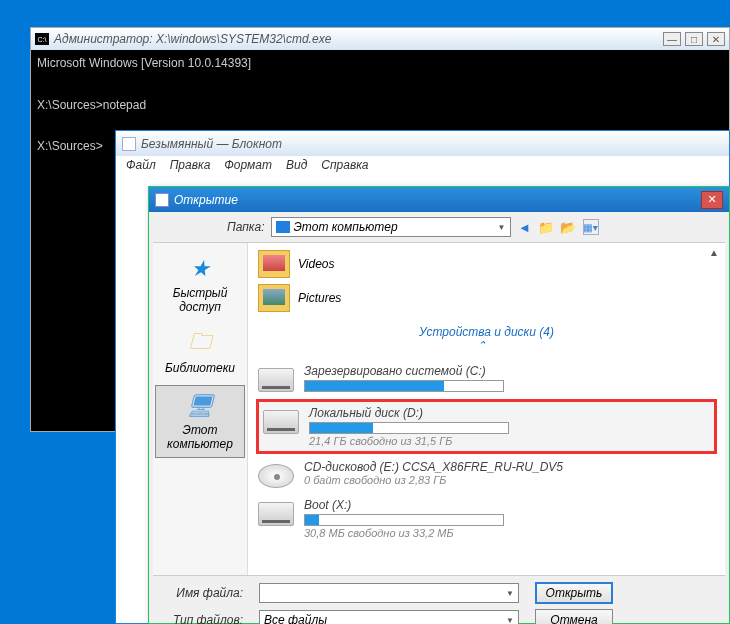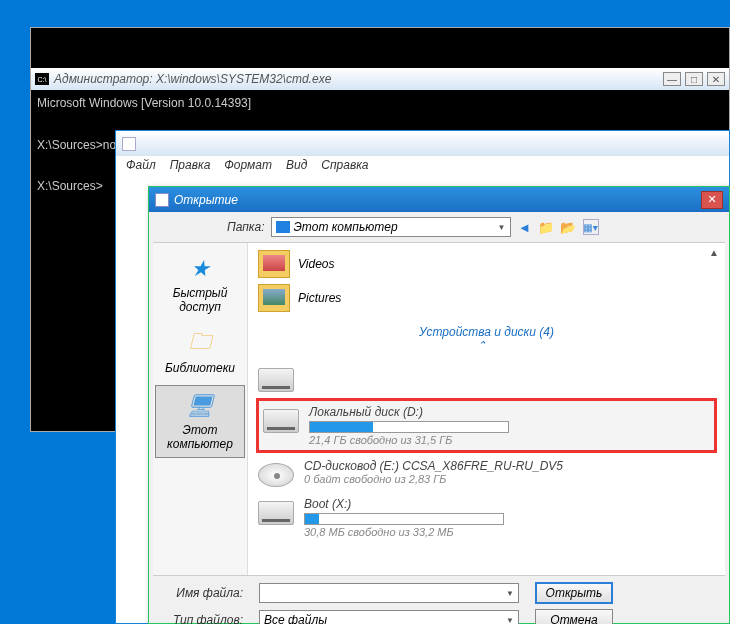--- a/index.html
+++ b/index.html
@@ -1,19 +1,19 @@
 <!DOCTYPE html>
 <html><head>
 <meta charset="utf-8">
 <style>
 * { margin: 0; padding: 0; box-sizing: border-box; font-family: Tahoma, Verdana, sans-serif; font-size: 12px; }
 body { background: #0078d7; width: 730px; height: 624px; overflow: hidden; position: relative; }
 
 .cmd-window { position: absolute; top: 27px; left: 30px; width: 700px; height: 405px; background: #000; border: 1px solid #aaa; }
-.cmd-titlebar { height: 22px; background: linear-gradient(#fff, #d6e5f5); display: flex; align-items: center; padding: 0 4px; font-size: 11px; color: #555; margin-top: 40px; }
+.cmd-titlebar { height: 22px; background: linear-gradient(#fff, #d6e5f5); display: flex; align-items: center; padding: 0 4px; font-size: 11px; color: #555; }
 .cmd-icon { width: 14px; height: 12px; background: #000; margin-right: 5px; font-size: 7px; color:#fff; display:flex; align-items:center; justify-content:center;}
 .cmd-title { flex: 1; font-style: italic; }
 .cmd-btns { display: flex; gap: 4px; }
 .cmd-btn { width: 18px; height: 14px; border: 1px solid #888; background: #eee; display: flex; align-items: center; justify-content: center; font-size: 10px; }
 .cmd-body { background: #000; color: #ccc; font-family: Consolas, monospace; font-size: 14px; padding: 4px 6px; line-height: 1.6; }
 
 .notepad-window { position: absolute; top: 130px; left: 115px; width: 615px; height: 494px; background: #fff; border: 1px solid #1883d7; }
 .np-titlebar { height: 25px; background: linear-gradient(#fff, #d6e5f5); display: flex; align-items: center; padding: 0 6px; color: #555; font-style: italic; font-size: 12px; }
 .np-icon { width: 14px; height: 14px; background: #fff; border: 1px solid #aac; margin-right: 5px; }
 .np-menu { height: 20px; display: flex; gap: 14px; padding: 2px 10px; font-style: italic; color: #333; font-size: 12px; }
@@ -92,20 +92,21 @@
     <br>
     <div>X:\Sources&gt;notepad</div>
     <br>
     <div>X:\Sources&gt;</div>
   </div>
 </div>
 
 <div class="notepad-window">
   <div class="np-titlebar">
     <div class="np-icon"></div>
+    <div>Безымянный — Блокнот</div>
   </div>
   <div class="np-menu">
     <span>Файл</span>
     <span>Правка</span>
     <span>Формат</span>
     <span>Вид</span>
     <span>Справка</span>
   </div>
 </div>
 
@@ -156,20 +157,26 @@
         <span>Pictures</span>
       </div>
 
       <div class="section-header">
         <span>Устройства и диски (4)</span>
         <span class="chev">⌃</span>
       </div>
 
       <div class="drive-row">
         <div class="drive-icon hdd"></div>
+        <div class="drive-info">
+          <div class="drive-name">Зарезервировано системой (C:)</div>
+          <div class="drive-bar">
+              <div class="drive-bar-fill" style="width:70%"></div>
+            </div>
+        </div>
       </div>
 
       <div class="drive-row highlight">
         <div class="drive-icon hdd"></div>
         <div class="drive-info">
           <div class="drive-name">Локальный диск (D:)</div>
           <div class="drive-bar">
               <div class="drive-bar-fill" style="width:32%"></div>
             </div>
           <div class="drive-free">21,4 ГБ свободно из 31,5 ГБ</div>

